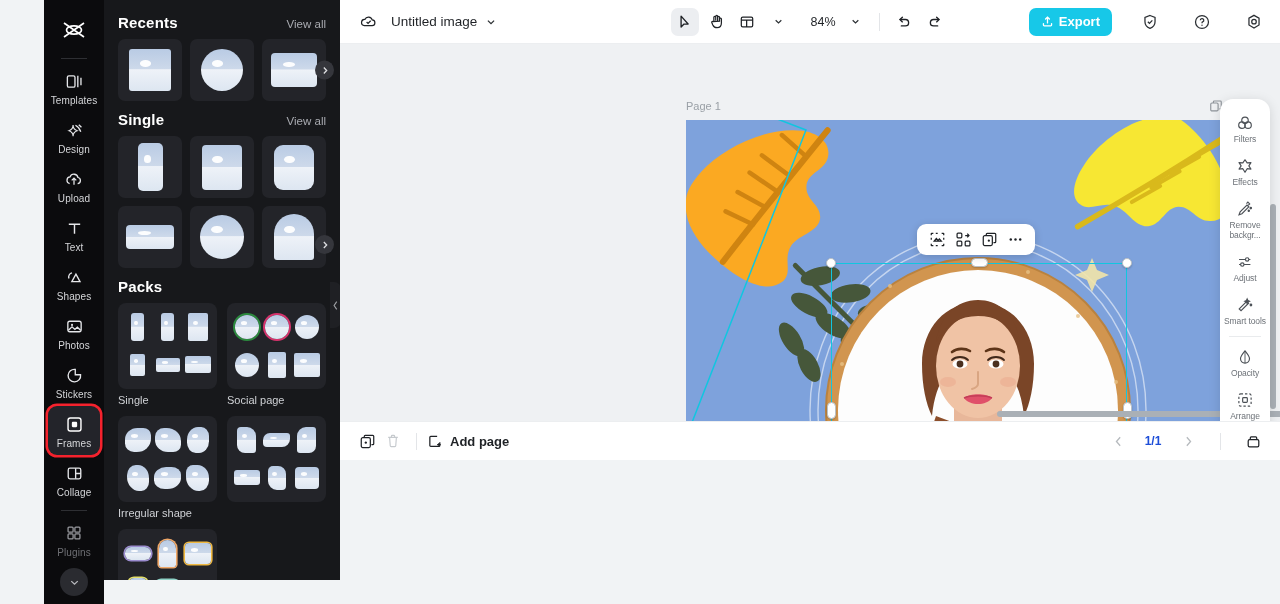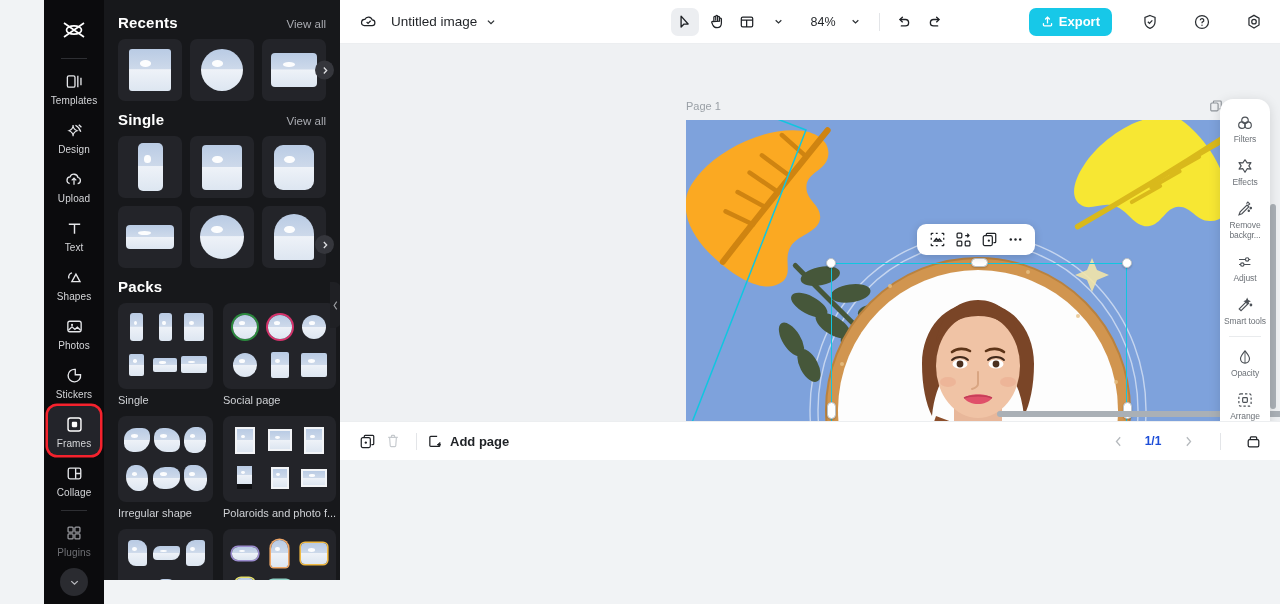--- a/index.html
+++ b/index.html
@@ -355,31 +355,20 @@
             <div class="th" style="width:26px;height:24px;border-radius:48% 30% 55% 35%"></div>
             <div class="th" style="width:26px;height:24px;border-radius:35% 55% 30% 50%"></div>
             <div class="th" style="width:22px;height:26px;border-radius:50% 35% 45% 40%"></div>
             <div class="th" style="width:22px;height:26px;border-radius:40% 50% 35% 55%"></div>
             <div class="th" style="width:27px;height:22px;border-radius:45% 35% 50% 40%"></div>
             <div class="th" style="width:23px;height:26px;border-radius:30% 50% 40% 55%"></div>
           </div>
           <div class="pack-label">Irregular shape</div>
         </div>
 
-        <div class="pack">
-          <div class="pack-box">
-            <div class="th" style="width:20px;height:27px;border:2px solid #f2f4f7"></div>
-            <div class="th" style="width:24px;height:22px;border:2px solid #f2f4f7"></div>
-            <div class="th" style="width:20px;height:27px;border:2px solid #f2f4f7"></div>
-            <div class="th" style="width:15px;height:23px;border-bottom:5px solid #101114"></div>
-            <div class="th" style="width:18px;height:22px;border:2px solid #f2f4f7"></div>
-            <div class="th" style="width:26px;height:18px;border:2px solid #f2f4f7"></div>
-          </div>
-          <div class="pack-label">Polaroids and photo f...</div>
-        </div>
 
         <div class="pack">
           <div class="pack-box">
             <div class="th" style="width:19px;height:26px;border-radius:4px 9px 3px 8px"></div>
             <div class="th" style="width:27px;height:14px;border-radius:7px 3px 8px 4px"></div>
             <div class="th" style="width:19px;height:26px;border-radius:9px 3px 7px 3px"></div>
             <div class="th" style="width:26px;height:15px;border-radius:3px"></div>
             <div class="th" style="width:18px;height:24px;border-radius:5px 8px 4px 9px"></div>
             <div class="th" style="width:24px;height:22px;border-radius:4px"></div>
           </div>

